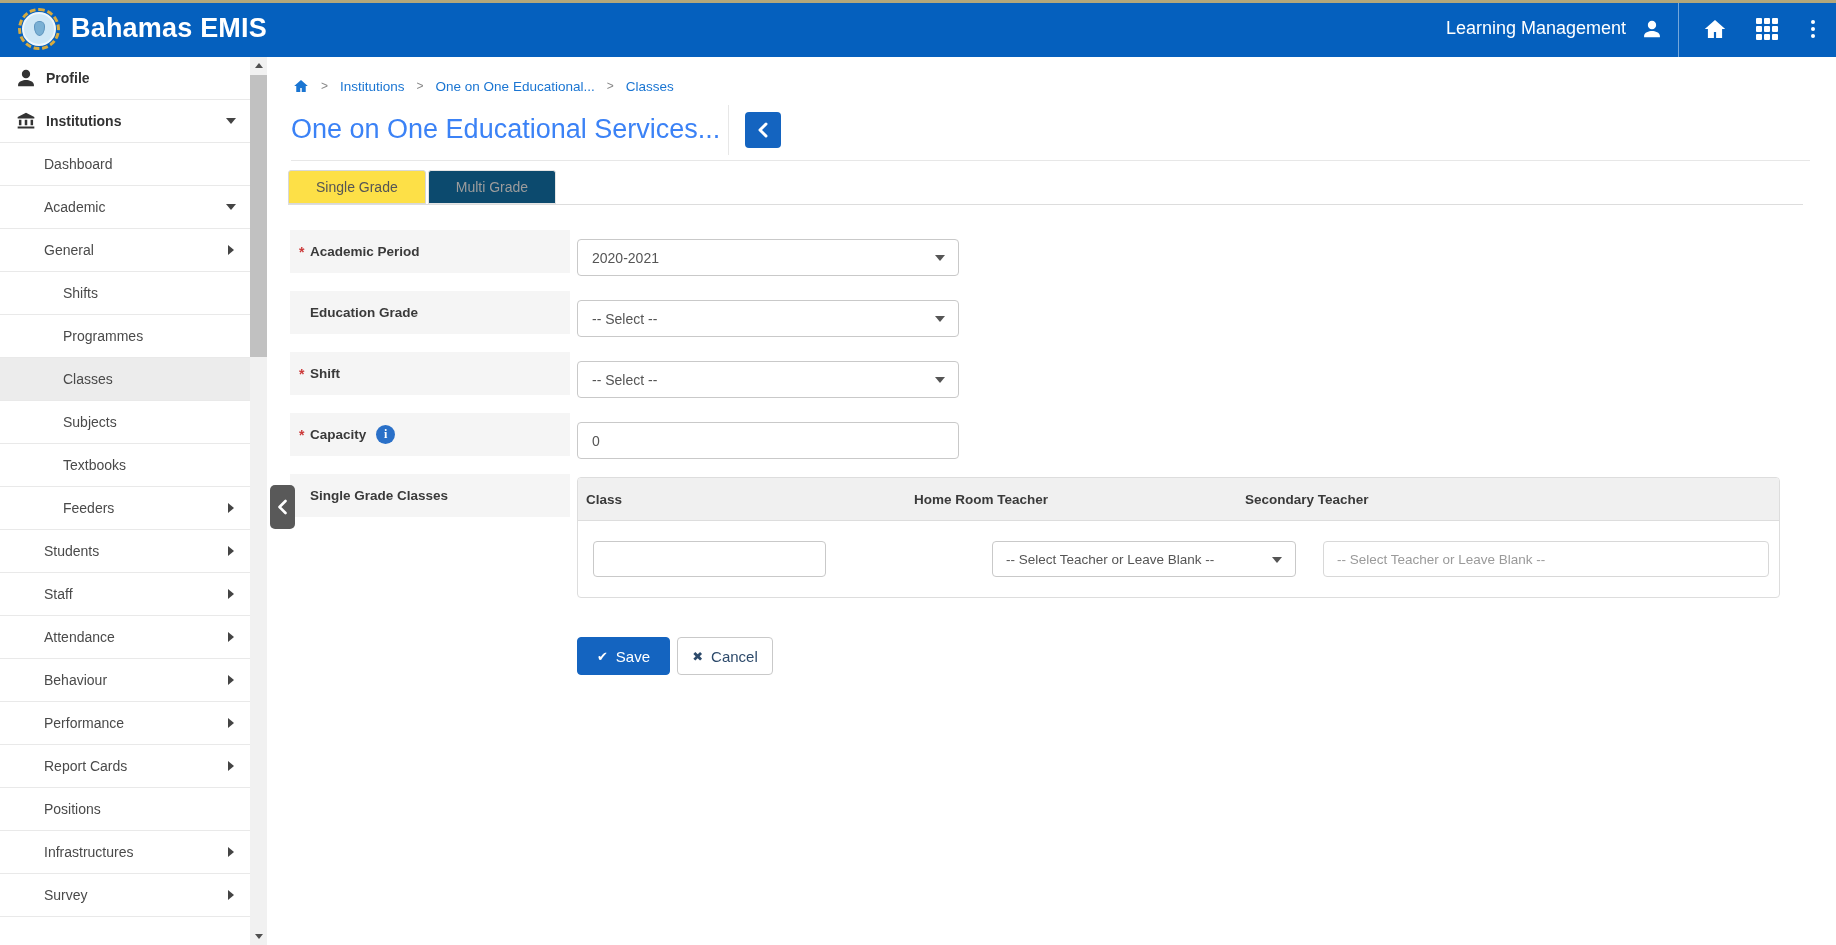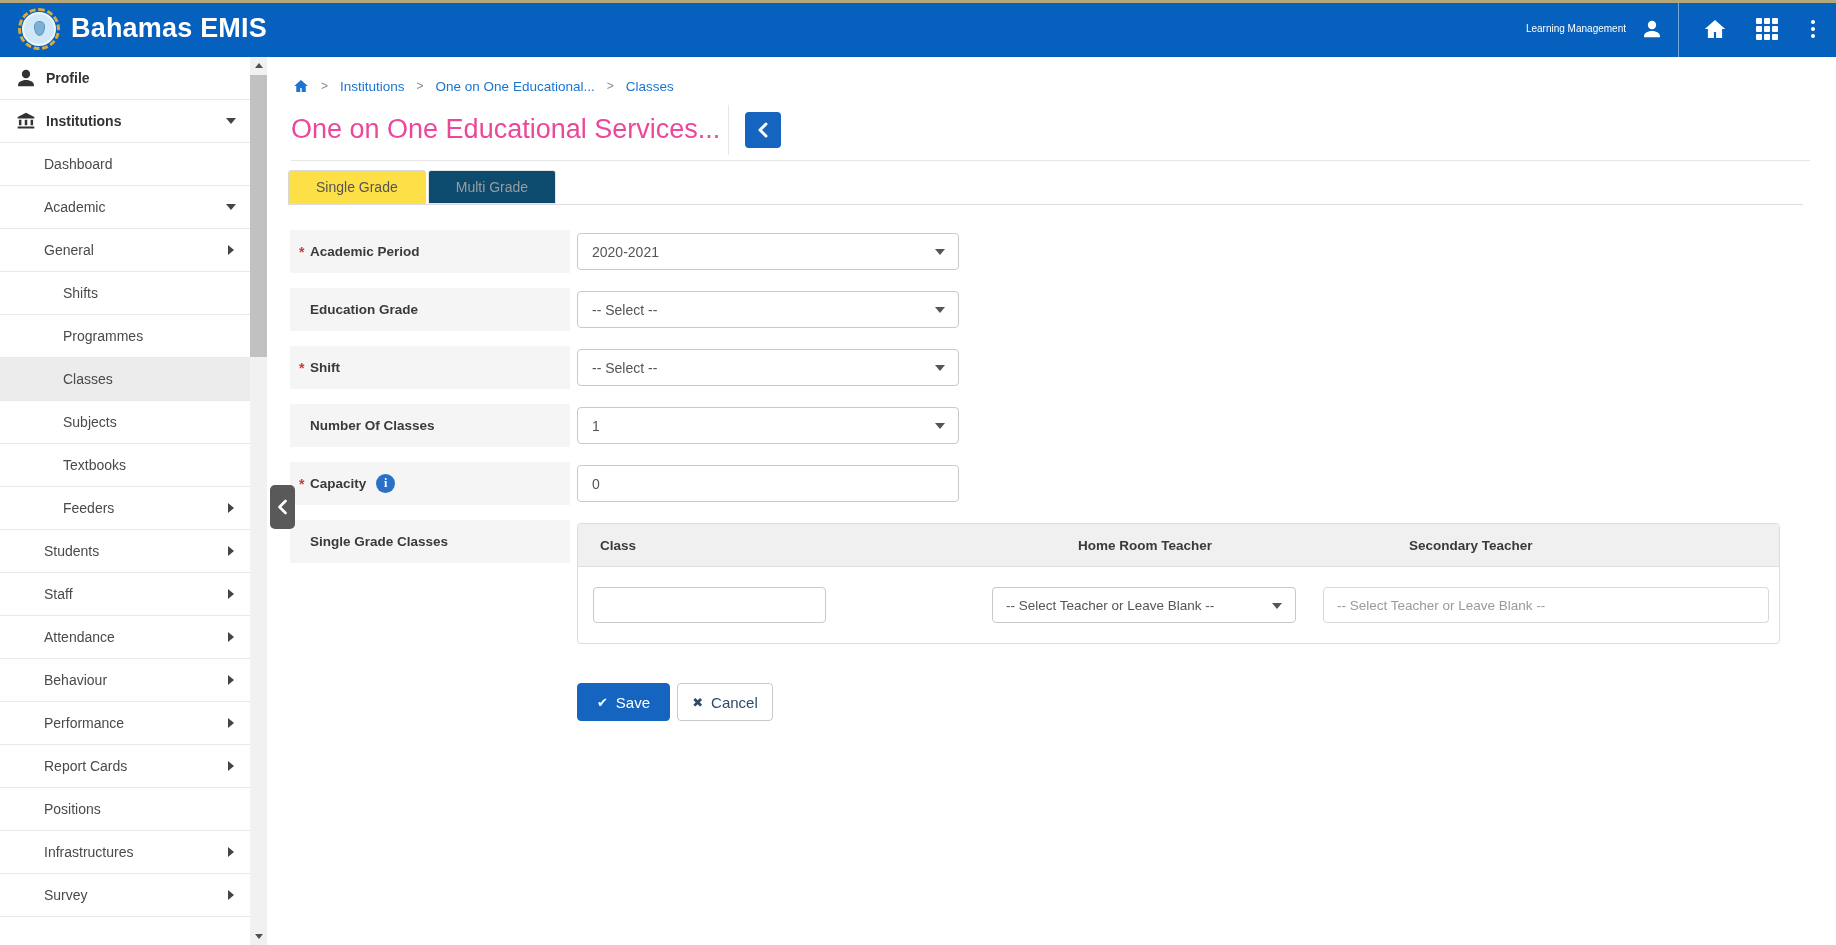--- a/index.html
+++ b/index.html
@@ -11,21 +11,21 @@
 .top-strip{position:absolute;top:0;left:0;right:0;height:3px;background:#b3a77b;z-index:20;}
 
 
 .header{position:absolute;top:0;left:0;right:0;height:57px;background:#0560be;display:flex;align-items:center;color:#fff;z-index:10;}
 .logo{position:relative;width:42px;height:42px;margin-left:18px;flex-shrink:0;}
 .logo-ring{position:absolute;inset:0;border-radius:50%;border:3px dashed #d8ab3f;}
 .logo-inner{position:absolute;inset:4px;border-radius:50%;background:#cfe7f6;border:2px solid #eef6fb;display:flex;align-items:center;justify-content:center;}
 .logo-crest{width:11px;height:15px;background:#7ab0d4;border:1px solid #5d93bd;border-radius:45% 45% 50% 50%/35% 35% 60% 60%;}
 .app-title{font-size:27px;font-weight:bold;margin-left:11px;letter-spacing:.2px;}
 .header-right{margin-left:auto;display:flex;align-items:center;height:100%;padding-right:19px;}
-.lm-label{font-size:10px;margin-right:16px;cursor:pointer;}
+.lm-label{font-size:18px;margin-right:16px;cursor:pointer;}
 .h-user{width:20px;height:20px;margin-right:16px;cursor:pointer;}
 .h-user svg{width:20px;height:20px;fill:#fff;}
 .h-divider{width:1px;height:57px;background:rgba(255,255,255,.45);margin-right:12px;}
 .h-home{width:24px;height:24px;margin:0 29px 0 12px;cursor:pointer;}
 .h-home svg{width:24px;height:24px;fill:#fff;}
 .h-grid{display:grid;grid-template-columns:repeat(3,6px);grid-template-rows:repeat(3,6px);gap:2px;margin-right:31px;cursor:pointer;}
 .h-grid i{background:#fff;border-radius:1px;}
 .h-kebab{display:flex;flex-direction:column;gap:3px;cursor:pointer;padding:2px;}
 .h-kebab i{width:4px;height:4px;border-radius:50%;background:#fff;}
 
@@ -56,47 +56,47 @@
 .collapse-handle svg{width:11px;height:16px;stroke:#fff;stroke-width:2.6;fill:none;stroke-linecap:round;stroke-linejoin:round;}
 
 
 .content{position:absolute;top:57px;left:267px;right:0;bottom:0;background:#fff;overflow:hidden;}
 .breadcrumb{display:flex;align-items:center;padding:18px 0 0 26px;font-size:13.5px;height:40px;}
 .bc-home{width:16px;height:16px;cursor:pointer;}
 .bc-home svg{width:16px;height:16px;fill:#1a75d2;}
 .bc-sep{color:#888;margin:0 12px;font-size:12px;}
 .bc-link{color:#1a75d2;cursor:pointer;}
 .title-row{margin:2px 26px 0 24px;height:62px;border-bottom:1px solid #e7e7e7;display:flex;align-items:center;position:relative;}
-.page-title{font-size:27px;color:#ec4899;}
+.page-title{font-size:27px;color:#3b82f6;}
 .title-divider{position:absolute;left:437px;top:6px;height:50px;width:1px;background:#e7e7e7;}
 .back-btn{position:absolute;left:454px;top:13px;width:36px;height:36px;background:#1464c0;border:none;border-radius:4px;display:flex;align-items:center;justify-content:center;cursor:pointer;}
 .back-btn svg{width:10px;height:16px;stroke:#fff;stroke-width:3;fill:none;stroke-linecap:round;stroke-linejoin:round;}
 
 
 .tabs-row{margin:10px 33px 0 21px;border-bottom:1px solid #ddd;display:flex;align-items:flex-end;height:34px;}
 .tab{height:34px;padding:0 27px;display:flex;align-items:center;font-size:14px;border-radius:3px 3px 0 0;cursor:pointer;}
 .tab.active{background:#fde047;color:#555;border:1px solid #d8d8d8;}
 .tab.inactive{background:#0c4a6e;color:#9c9c9c;border:1px solid #e5e5e5;margin-left:2px;}
 
 
 .form{margin:25px 0 0 23px;}
 .form-row{display:flex;align-items:flex-start;margin-bottom:15px;}
 .field-label{width:280px;min-height:43px;background:#f5f5f5;display:flex;align-items:center;padding-left:9px;font-size:13.5px;font-weight:bold;color:#3a3a3a;}
 .req{color:#cc3a3a;width:11px;font-weight:bold;font-size:14px;}
 .info-icon{margin-left:10px;width:19px;height:19px;border-radius:50%;background:#2a70c8;color:#fff;font-size:12px;font-weight:bold;display:flex;align-items:center;justify-content:center;cursor:pointer;font-family:"Liberation Serif",serif;}
-.field-control{margin-left:7px;margin-top:3px;}
+.field-control{margin-left:7px;margin-top:9px;}
 .select-box{width:382px;height:37px;border:1px solid #c9c9c9;border-radius:4px;display:flex;align-items:center;padding:0 30px 0 14px;font-size:14px;color:#555;position:relative;background:#fff;cursor:pointer;}
 .sel-caret{position:absolute;right:13px;top:15px;width:0;height:0;border-left:5px solid transparent;border-right:5px solid transparent;border-top:6px solid #555;}
 .text-input{width:382px;height:37px;border:1px solid #c9c9c9;border-radius:4px;padding:0 14px;font-size:14px;color:#555;font-family:inherit;outline:none;}
 
 
 .classes-table{margin-left:7px;margin-top:3px;width:1203px;border:1px solid #ddd;border-radius:4px;background:#fff;}
 .ct-header{display:flex;height:43px;background:#f0f0f0;border-bottom:1px solid #ddd;border-radius:3px 3px 0 0;align-items:center;}
 .ct-h{font-size:13.5px;font-weight:bold;color:#3a3a3a;}
-.ct-h.c1{width:500px;padding-left:22px;}
+.ct-h.c1{width:336px;padding-left:8px;}
 .ct-h.c2{width:331px;}
 .ct-h.c3{flex:1;}
 .ct-body{height:76px;position:relative;}
 .ct-class-input{position:absolute;left:15px;top:20px;width:233px;height:36px;border:1px solid #c9c9c9;border-radius:4px;padding:0 12px;font-size:13.5px;color:#555;font-family:inherit;outline:none;}
 .ct-hrt-select{position:absolute;left:414px;top:20px;width:304px;height:36px;border:1px solid #c9c9c9;border-radius:4px;display:flex;align-items:center;padding:0 28px 0 13px;font-size:13.5px;color:#555;background:#fff;cursor:pointer;}
 .ct-hrt-select .sel-caret{top:15px;}
 .ct-sec-input{position:absolute;left:745px;top:20px;width:446px;height:36px;border:1px solid #d8d8d8;border-radius:4px;padding:0 13px;font-size:13.5px;color:#555;font-family:inherit;outline:none;}
 .ct-sec-input::placeholder{color:#9a9a9a;}
 
 
@@ -311,32 +311,20 @@
             </div>
             <div class="field-control">
               <div class="select-box">
                 <span class="sel-value">-- Select --</span>
                 <span class="sel-caret"></span>
               </div>
             </div>
           </div>
           <div class="form-row">
             <div class="field-label">
-              <span class="req"></span>
-              <span>Number Of Classes</span>
-            </div>
-            <div class="field-control">
-              <div class="select-box">
-                <span class="sel-value">1</span>
-                <span class="sel-caret"></span>
-              </div>
-            </div>
-          </div>
-          <div class="form-row">
-            <div class="field-label">
               <span class="req">*</span>
               <span>Capacity</span>
               <span class="info-icon">i</span>
             </div>
             <div class="field-control"><input class="text-input" value="0" style=""></div>
           </div>
         </div>
 
       <div class="form-row">
         <div class="field-label">

